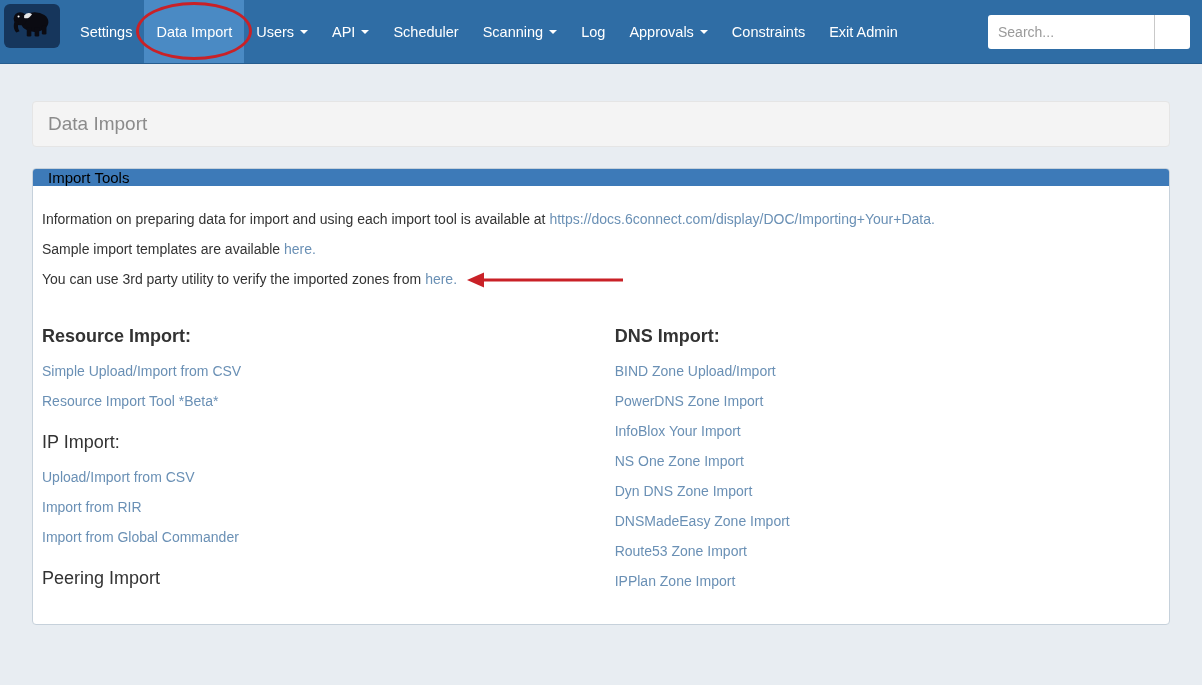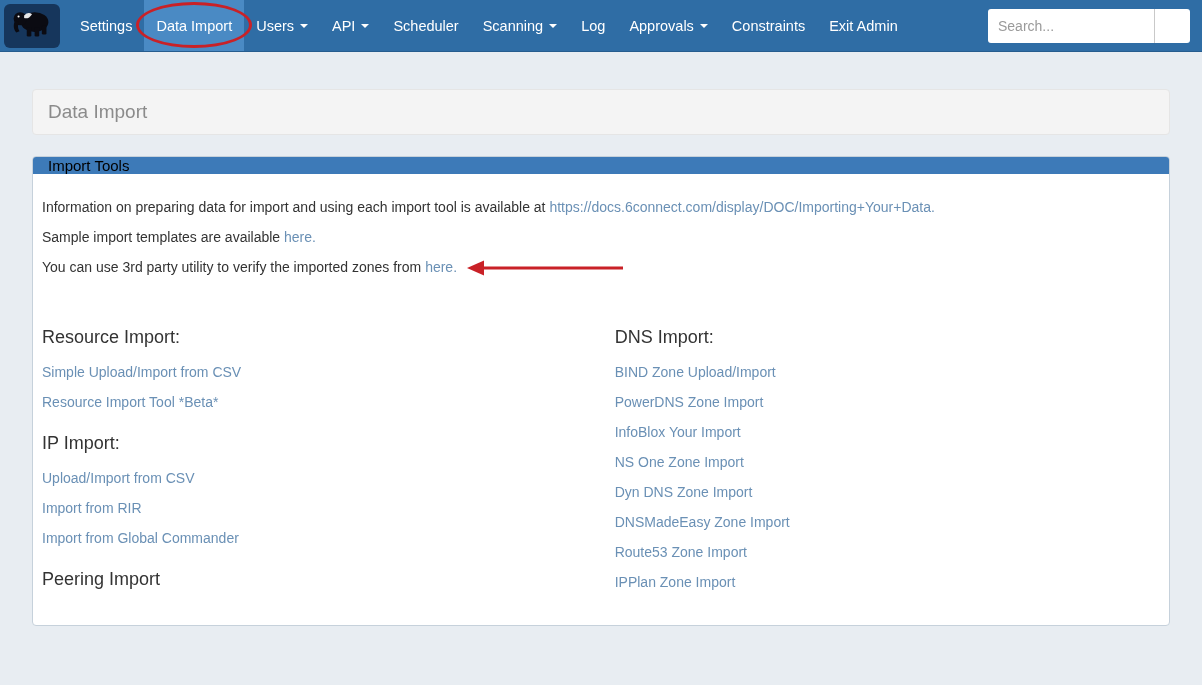--- a/index.html
+++ b/index.html
@@ -6,21 +6,21 @@
   html, body { width: 1202px; height: 685px; overflow: hidden; }
   body {
     font-family: "Liberation Sans", sans-serif;
     background: #e8edf2;
     color: #333;
   }
 
   
   .navbar {
     position: relative;
-    height: 52px;
+    height: 64px;
     background: #2f6da5;
     border-bottom: 1px solid #265d8f;
     display: flex;
     align-items: stretch;
   }
   .brand-tile {
     width: 56px; height: 44px;
     margin: 4px 8px 4px 4px;
     background: #16365c;
     border-radius: 6px;
@@ -116,21 +116,21 @@
   .cols { display: flex; margin-top: 26px; }
   .col-left { width: 51.5%; }
   .col-right { flex: 1; }
   .section-heading {
     font-size: 18px;
     font-weight: 400;
     color: #333;
     line-height: 24px;
     margin: 14px 0 8px 0;
   }
-  .col > .section-heading:first-child { margin-top: 22px; }
+  .col > .section-heading:first-child { margin-top: 9px; font-weight: bold; }
   .link-row {
     display: block;
     padding: 5px 0;
     line-height: 20px;
     font-size: 14px;
     width: fit-content;
   }
 </style>
 <title>Data Import</title></head>
 <body>

